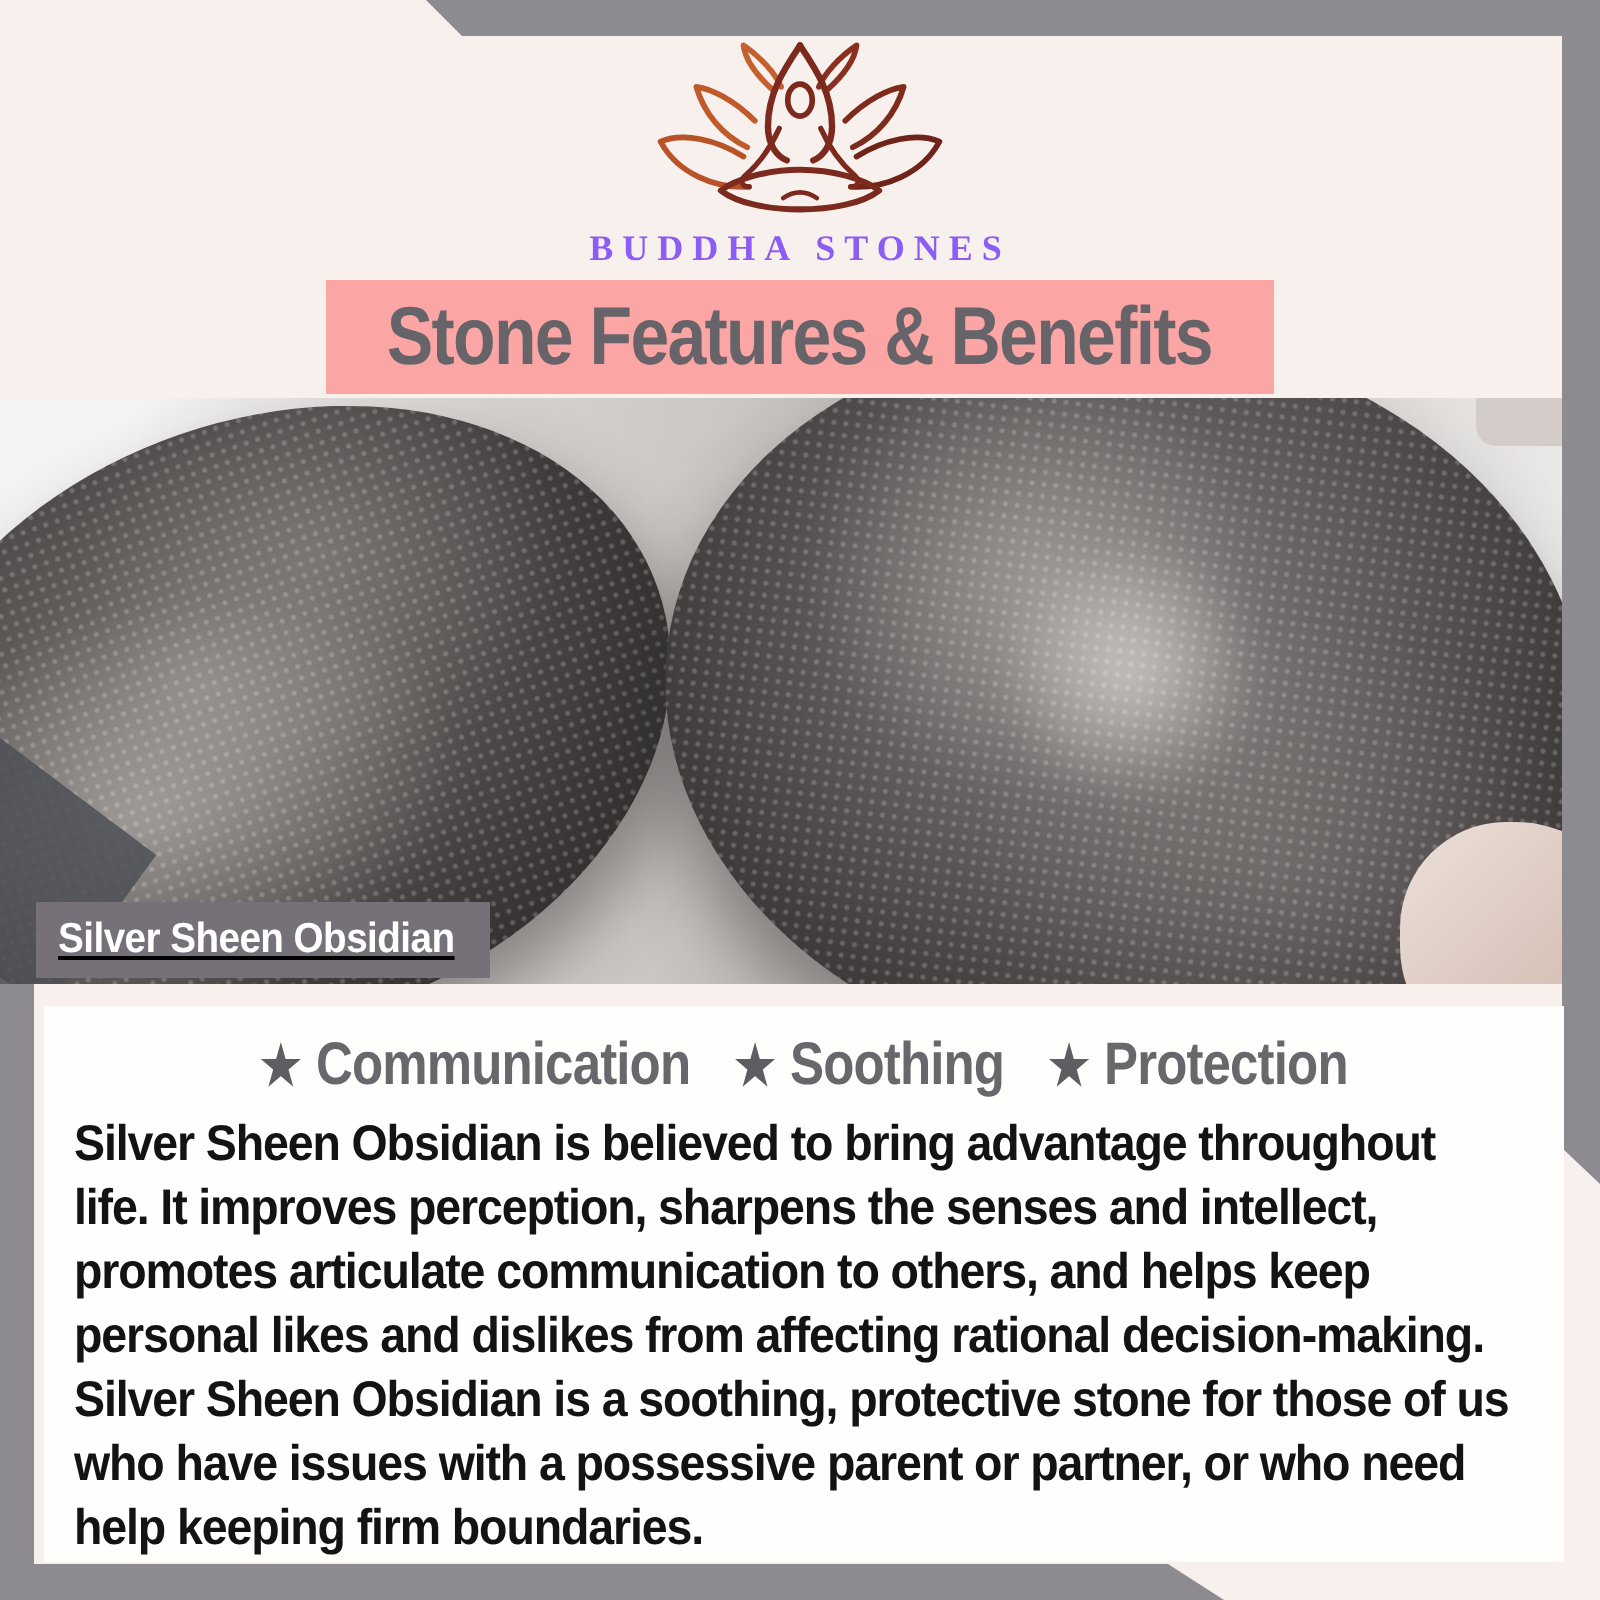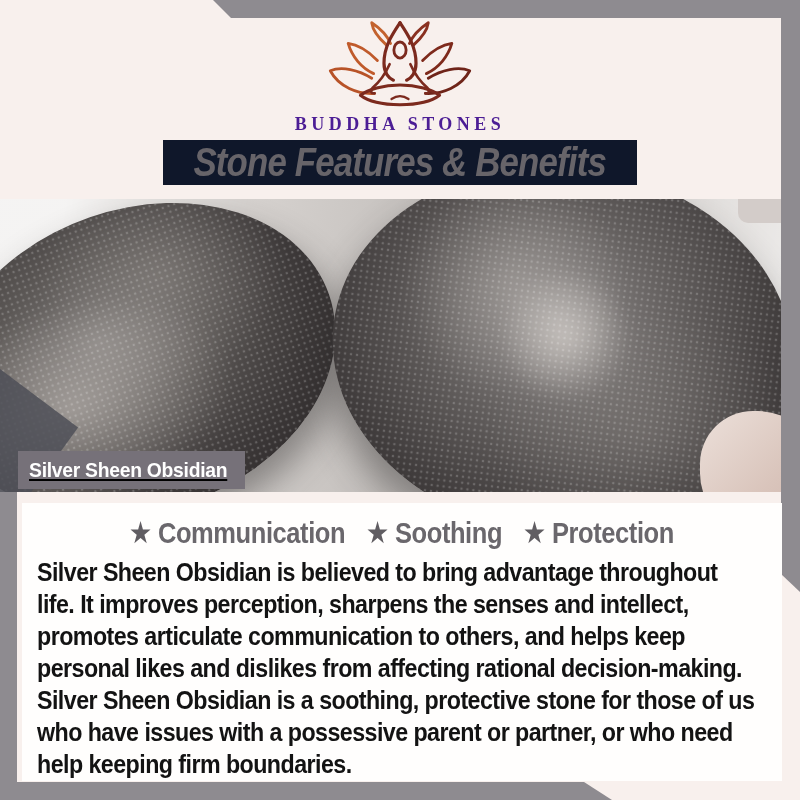--- a/index.html
+++ b/index.html
@@ -16,26 +16,26 @@
   .ribbon-right{left:781px;top:0;width:19px;height:592px;
     clip-path:polygon(0 0,19px 0,19px 592px,0 574px);}
   .ribbon-left{left:0;top:490px;width:17px;height:310px;}
   .ribbon-bottom{left:0;top:782px;width:612px;height:18px;
     clip-path:polygon(0 0,584px 0,612px 18px,0 18px);}
   
   .logo{position:absolute;left:320px;top:18px;width:160px;height:98px;}
   .brand-name{
     position:absolute;left:0;top:114px;width:800px;text-align:center;
     font-family:"Liberation Serif",serif;font-size:18px;font-weight:600;
-    letter-spacing:4.5px;color:#4c1d95;
+    letter-spacing:4.5px;color:#8b5cf6;
   }
   
   .title-band{
-    position:absolute;left:163px;top:140px;width:474px;height:45px;
-    background:#0f172a;display:flex;align-items:center;justify-content:center;font-style:italic;
+    position:absolute;left:163px;top:140px;width:474px;height:57px;
+    background:#fca5a5;display:flex;align-items:center;justify-content:center;
   }
   .title-band .title{
     font-size:41px;font-weight:700;color:#676469;letter-spacing:-1px;
     transform:scaleX(0.85);transform-origin:center;white-space:nowrap;
   }
   
   .photo{
     position:absolute;left:0;top:199px;width:781px;height:293px;overflow:hidden;
     background:
       linear-gradient(100deg,rgba(255,255,255,.75) 8%,rgba(255,255,255,0) 30%,rgba(150,145,142,.28) 52%,rgba(255,255,255,0) 72%,rgba(255,255,255,.5) 95%),

